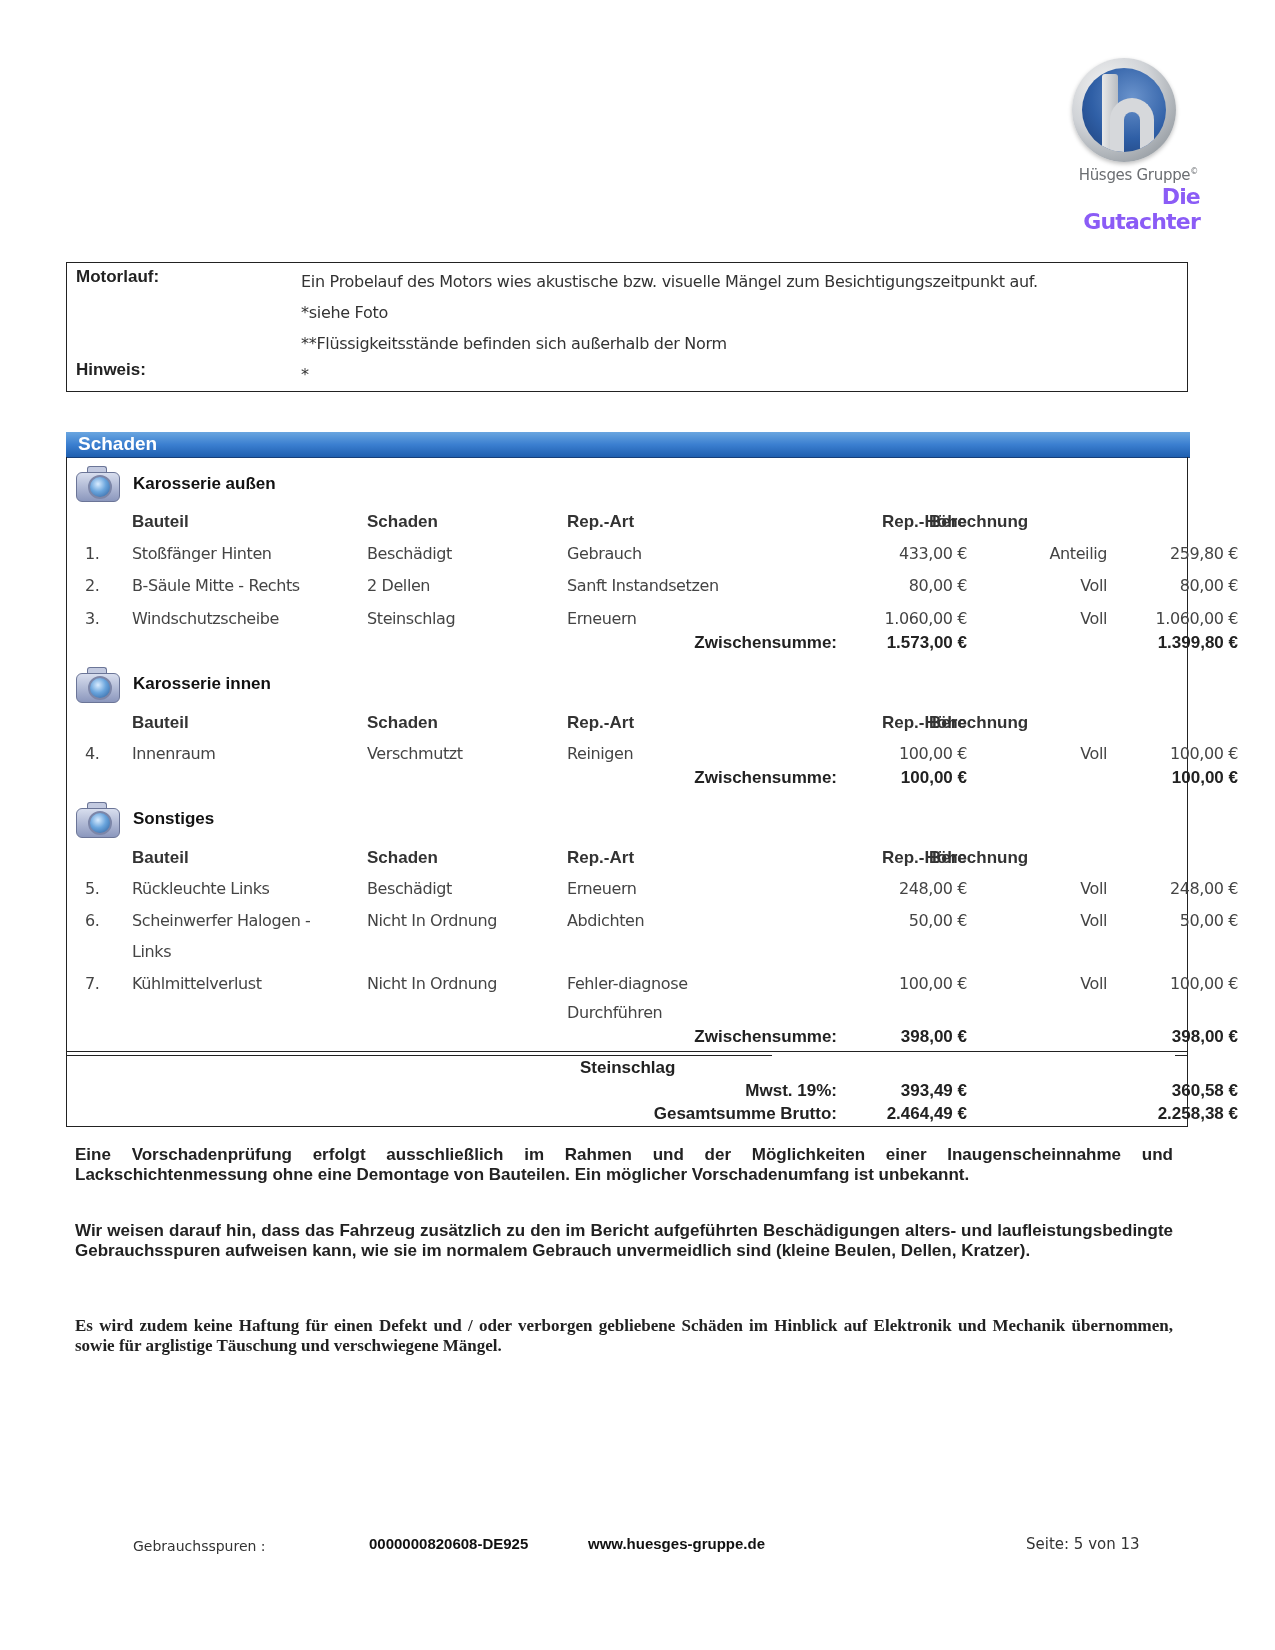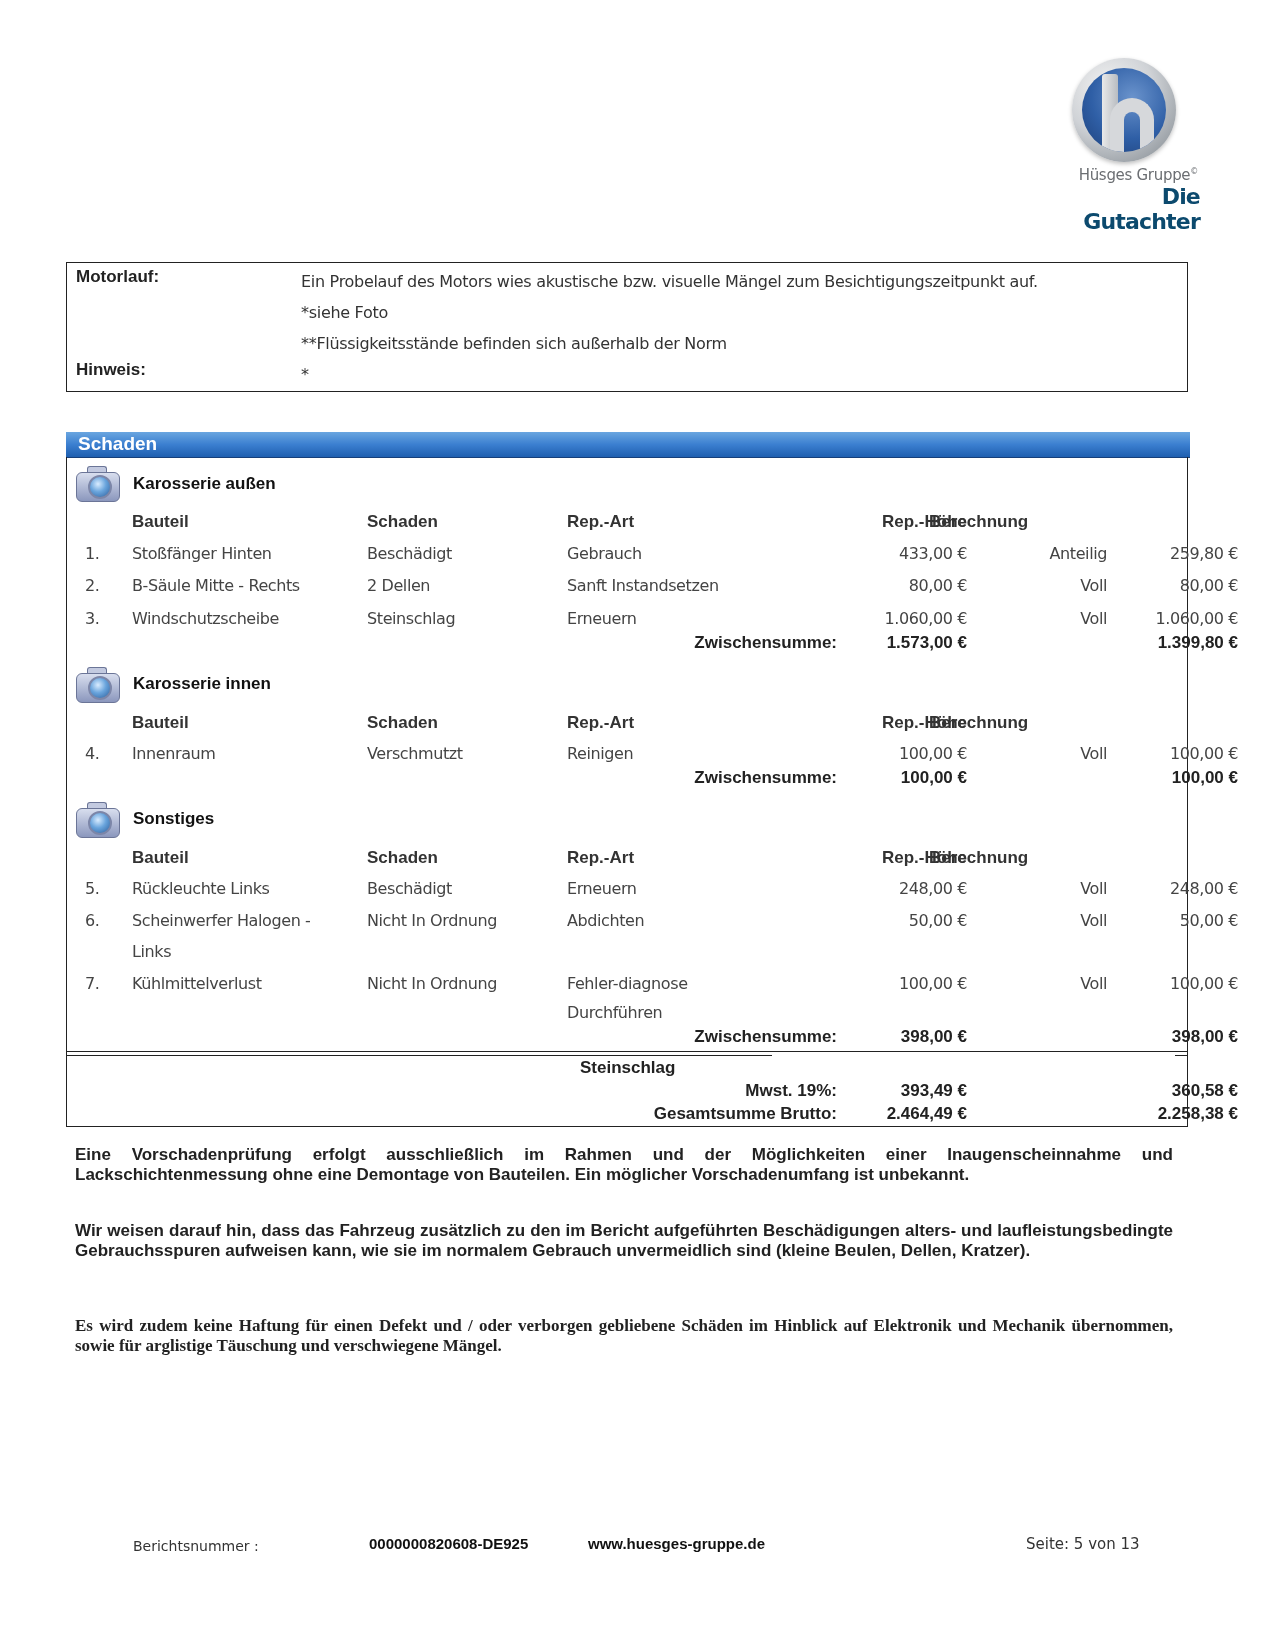--- a/index.html
+++ b/index.html
@@ -11,21 +11,21 @@
   .logo { left:1050px; top:58px; width:150px; height:160px; }
   .logo-circle { position:absolute; left:22px; top:0; width:104px; height:104px; border-radius:50%;
      background:radial-gradient(circle at 35% 30%, #f4f4f4 0%, #cfd2d6 45%, #9aa0a6 80%, #7d838a 100%);
      box-shadow:0 2px 4px rgba(0,0,0,.25); }
   .logo-inner { position:absolute; left:10px; top:10px; width:84px; height:84px; border-radius:50%;
      background:radial-gradient(circle at 60% 35%, #6a93cc 0%, #2f5fa6 55%, #1d3f78 100%); overflow:hidden; }
   .logo-h-stem { position:absolute; left:20px; top:6px; width:16px; height:78px; background:linear-gradient(90deg,#e9e9e9,#b8bcc1); border-radius:3px; }
   .logo-h-arch { position:absolute; left:28px; top:30px; width:44px; height:60px; border:14px solid #d6d8db; border-bottom:none; border-radius:26px 26px 0 0; box-sizing:border-box; }
   .logo-sub { position:absolute; left:8px; top:108px; width:140px; text-align:right; font-family:"DejaVu Sans", sans-serif; font-size:15px; color:#6b6e72; letter-spacing:-0.3px; }
   .logo-sub sup { font-size:8px; }
-  .logo-main { position:absolute; left:0; top:126px; width:150px; text-align:right; font-family:"DejaVu Sans", sans-serif; font-size:22px; font-weight:bold; color:#0c4a6e; letter-spacing:-0.8px; }
+  .logo-main { position:absolute; left:0; top:126px; width:150px; text-align:right; font-family:"DejaVu Sans", sans-serif; font-size:22px; font-weight:bold; color:#8b5cf6; letter-spacing:-0.8px; }
 
   
   .motor-box { left:66px; top:262px; width:1122px; height:130px; border:1px solid #222; box-sizing:border-box; }
   .lbl { font-weight:bold; font-size:17px; color:#222; }
   .motor-label { left:9px; top:4px; }
   .hinweis-label { left:9px; top:97px; }
   .motor-line { left:234px; font-family:"DejaVu Sans", sans-serif; font-size:16px; color:#333; letter-spacing:-0.3px; }
 
   
   .schaden-bar { left:66px; top:432px; width:1124px; height:25px;
@@ -228,16 +228,16 @@
     <div class="abs sum sum-lbl" style="top:647px;">Gesamtsumme Brutto:</div>
     <div class="abs sum col-hoe" style="top:647px;">2.464,49 €</div>
     <div class="abs sum col-tot" style="top:647px;">2.258,38 €</div>
   </div>
 </div>
 
 <div class="abs para" style="top:1145px;">Eine Vorschadenprüfung erfolgt ausschließlich im Rahmen und der Möglichkeiten einer Inaugenscheinnahme und Lackschichtenmessung ohne eine Demontage von Bauteilen. Ein möglicher Vorschadenumfang ist unbekannt.</div>
 <div class="abs para" style="top:1221px;">Wir weisen darauf hin, dass das Fahrzeug zusätzlich zu den im Bericht aufgeführten Beschädigungen alters- und laufleistungsbedingte Gebrauchsspuren aufweisen kann, wie sie im normalem Gebrauch unvermeidlich sind (kleine Beulen, Dellen, Kratzer).</div>
 <div class="abs para" style="top:1316px;font-family:Liberation Serif, serif;">Es wird zudem keine Haftung für einen Defekt und / oder verborgen gebliebene Schäden im Hinblick auf Elektronik und Mechanik übernommen, sowie für arglistige Täuschung und verschwiegene Mängel.</div>
 
-<div class="abs footer-lbl" style="left:133px; top:1538px;">Berichtsnummer :</div>
+<div class="abs footer-lbl" style="left:133px; top:1538px;">Gebrauchsspuren :</div>
 <div class="abs footer-b" style="left:332px; top:1535px;">0000000820608-DE925</div>
 <div class="abs footer-b" style="left:551px; top:1535px;">www.huesges-gruppe.de</div>
 <div class="abs footer-lbl" style="left:1026px; top:1535px; font-size:15px;">Seite: 5 von 13</div>
 
 </body></html>

